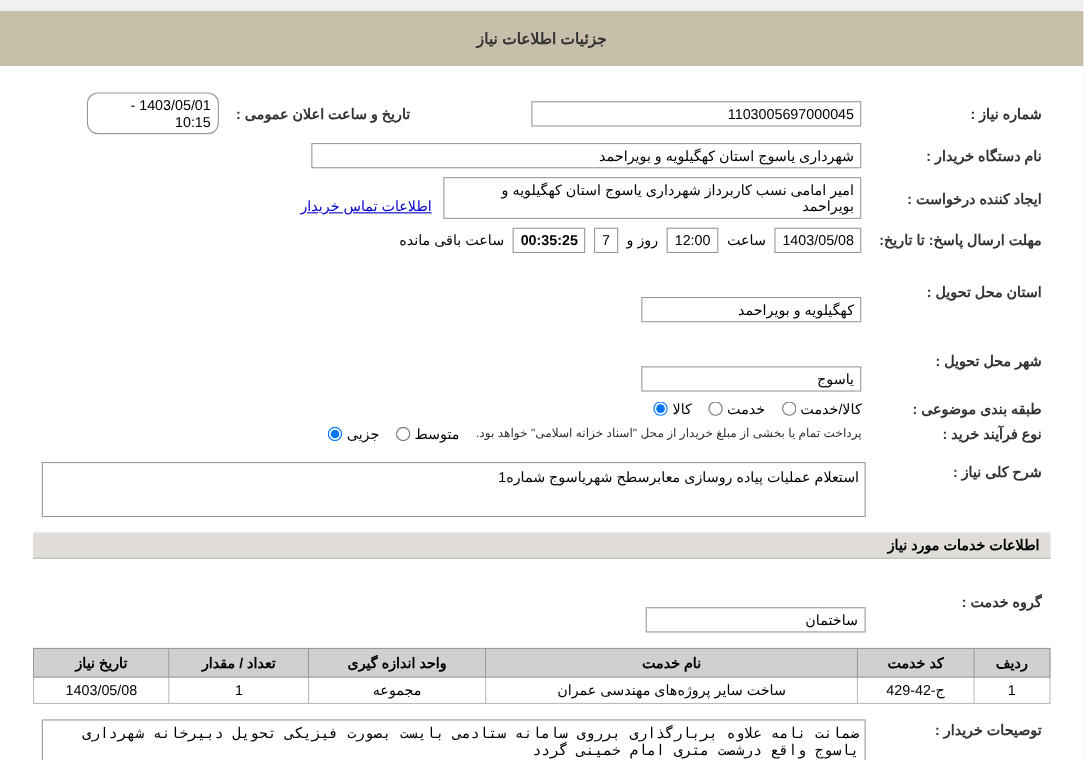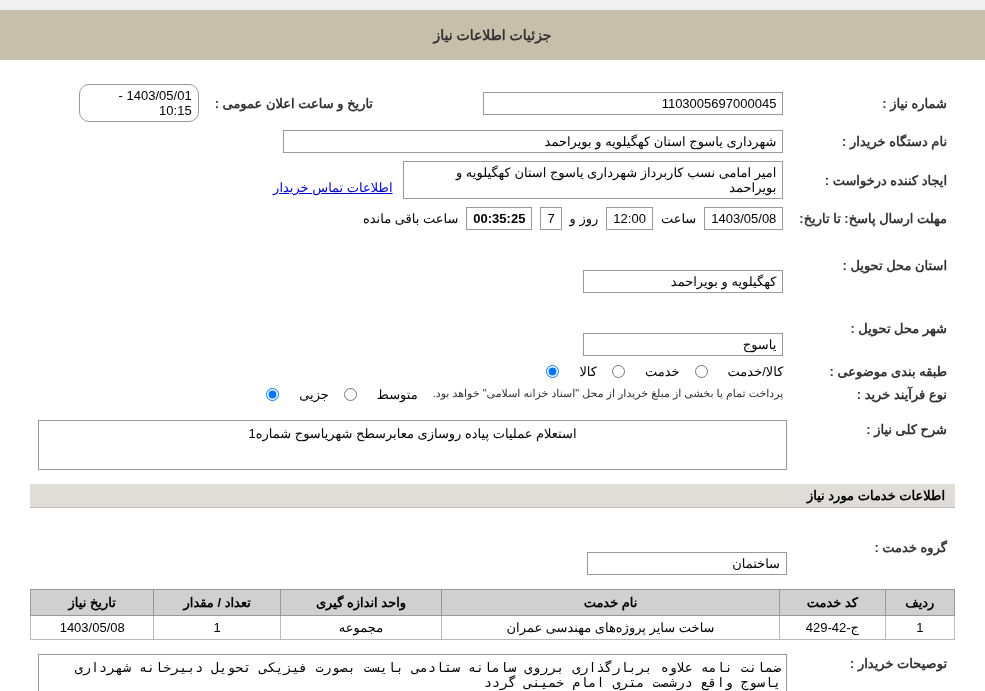--- a/index.html
+++ b/index.html
@@ -71,21 +71,21 @@
     }
     .radio-group {
       display: flex;
       gap: 15px;
       align-items: center;
       direction: rtl;
     }
     .radio-item {
       display: flex;
       align-items: center;
-      gap: 20px;
+      gap: 4px;
     }
     .description-box {
       width: 100%;
       border: 1px solid #999;
       padding: 5px;
       min-height: 50px;
       text-align: right;
       background: #fff;
     }
     .services-table {
@@ -272,21 +272,21 @@
         </td>
       </tr>
     </tbody>
       </table>
 
     <table class="info-table">
       <tbody>
           <tr>
         <td class="label-cell" style="vertical-align:top; padding-top:6px;">شرح کلی نیاز :</td>
         <td>
-          <div class="description-box" style="position:relative;text-align:center;">استعلام عملیات پیاده روسازی معابرسطح شهریاسوج شماره1</div>
+          <div class="description-box" style="position:relative;">استعلام عملیات پیاده روسازی معابرسطح شهریاسوج شماره1</div>
         </td>
       </tr>
     </tbody>
       </table>
 
     <div class="sub-section-header">
       <span>اطلاعات خدمات مورد نیاز</span>
     </div>
 
     <table class="info-table">

